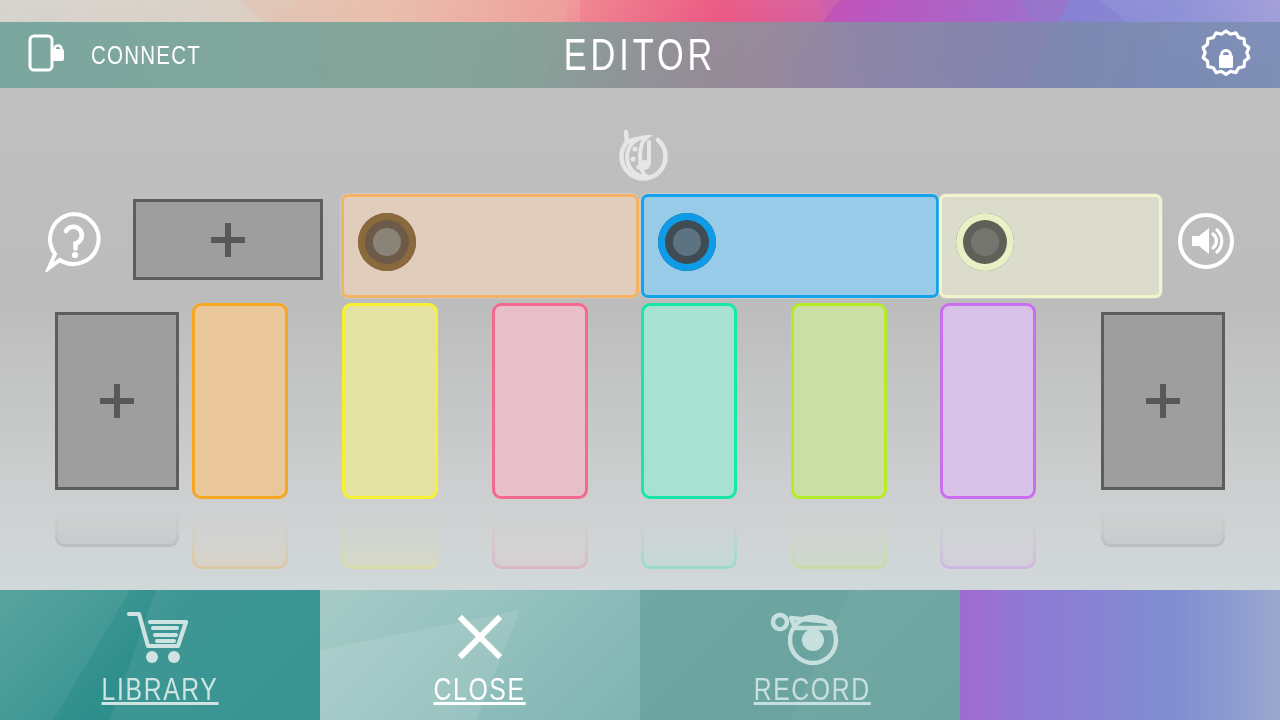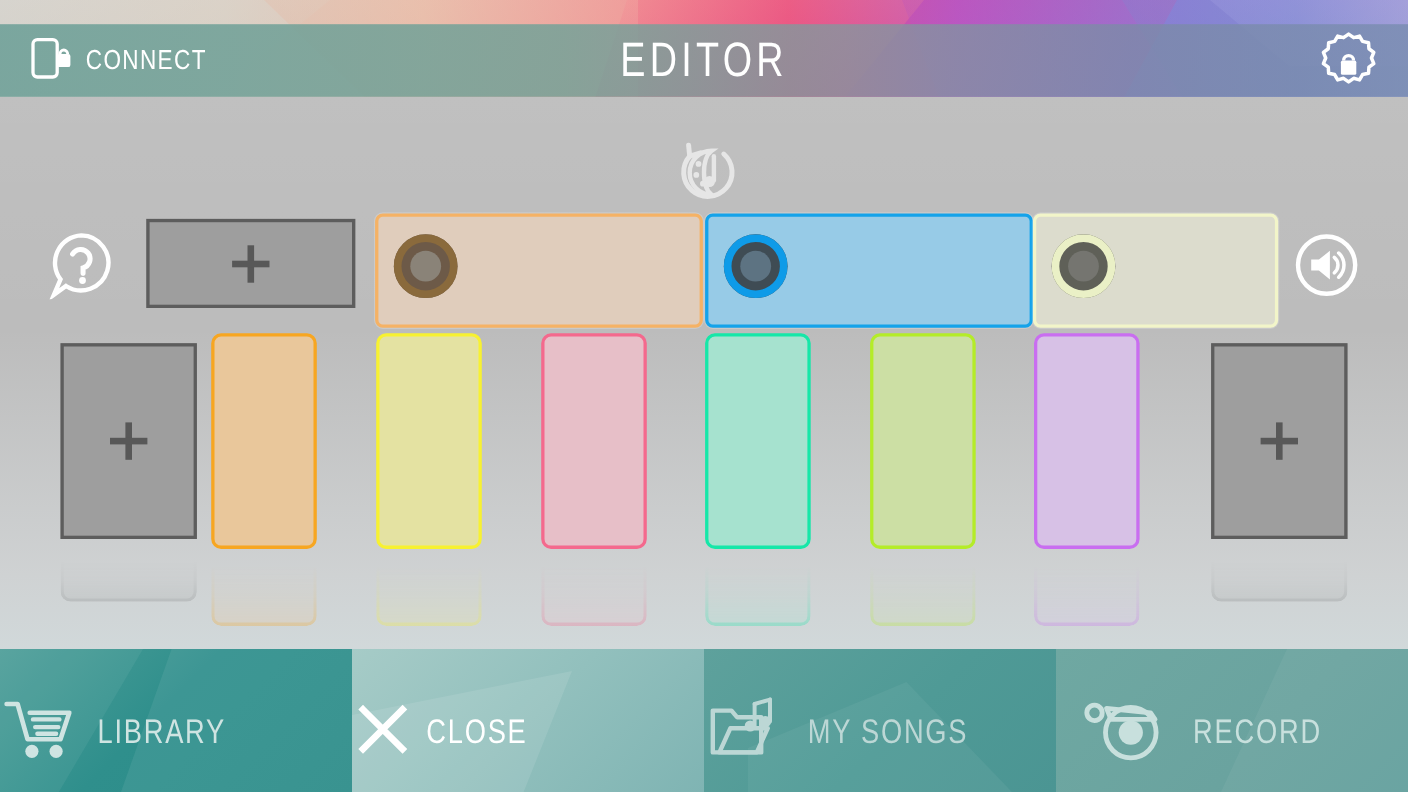--- a/index.html
+++ b/index.html
@@ -43,21 +43,21 @@
   }
 
   
   .header {
     position:absolute; left:0; top:22px; width:1280px; height:66px;
     background:linear-gradient(90deg, rgba(110,160,152,.88) 0%, rgba(118,162,152,.86) 40%, rgba(134,150,158,.80) 60%, rgba(124,138,168,.80) 80%, rgba(120,140,176,.80) 100%);
     display:flex; align-items:center;
     color:#fff;
   }
   .connect-btn {
-    display:flex; align-items:center; gap:12px;
+    display:flex; align-items:center; gap:25px;
     margin-left:28px; cursor:pointer; user-select:none;
   }
   .connect-label {
     font-family:"Liberation Sans Narrow","Liberation Sans", sans-serif;
     font-size:25px; letter-spacing:1.5px; font-weight:400;
     color:#fff; transform:scaleX(.82); transform-origin:left center;
   }
   .editor-title {
     position:absolute; left:0; right:0; text-align:center;
     font-family:"Liberation Sans Narrow","Liberation Sans", sans-serif;
@@ -135,23 +135,23 @@
             mask-image:linear-gradient(180deg, rgba(0,0,0,.85) 0%, rgba(0,0,0,.28) 40%, rgba(0,0,0,0) 78%);
   }
 
   
   .bottombar {
     position:absolute; left:0; top:590px; width:1280px; height:130px;
     display:flex;
   }
   .bb {
     position:relative; height:130px;
-    display:flex; flex-direction:row; align-items:center; justify-content:flex-start;
+    display:flex; flex-direction:column; align-items:center; justify-content:flex-start;
     padding-top:16px;
-    cursor:pointer; overflow:hidden;
+    cursor:pointer; overflow:hidden;text-decoration:underline;
   }
   .bb-label {
     font-family:"Liberation Sans Narrow","Liberation Sans", sans-serif;
     font-size:31px; letter-spacing:2px; margin-top:4px;
     transform:scaleX(.80);
   }
   .bb-icon { height:62px; display:flex; align-items:center; justify-content:center; }
 
   .bb-library { width:320px; background:linear-gradient(135deg,#4f9f99 0%,#2f8f8c 45%,#2b8b88 100%); color:#cfe4e2; }
   .bb-library .shard1 { position:absolute; left:-40px; top:0; width:170px; height:130px; background:rgba(255,255,255,.06); clip-path:polygon(0 0,100% 0,55% 100%,0 100%); }
@@ -326,34 +326,20 @@
     <div class="bb bb-close">
       <div class="shard1"></div>
       <div class="bb-icon" style="position:relative;">
         <svg width="56" height="56" viewBox="0 0 56 56">
           <path d="M10 10 L46 46 M46 10 L10 46" stroke="#fff" stroke-width="6" stroke-linecap="square"></path>
         </svg>
       </div>
       <div class="bb-label">CLOSE</div>
     </div>
 
-    <div class="bb bb-mysongs">
-      <div class="shard1"></div>
-      <div class="bb-icon" style="position:relative;">
-        <svg width="76" height="62" viewBox="0 0 76 62">
-          <path d="M8 20 v32 h44 V20 H30 l-5 -6 H8 Z" fill="none" stroke="currentColor" stroke-width="4" stroke-linejoin="round"></path>
-          <path d="M14 52 l10 -22 h34 l-10 22 Z" fill="none" stroke="currentColor" stroke-width="4" stroke-linejoin="round"></path>
-          <path d="M46 28 V8 M60 24 V4" stroke="currentColor" stroke-width="3.6" stroke-linecap="round"></path>
-          <path d="M46 8 L60 4" stroke="currentColor" stroke-width="3.6" stroke-linecap="round"></path>
-          <circle cx="42" cy="28" r="5" fill="currentColor"></circle>
-          <circle cx="56" cy="24" r="5" fill="currentColor"></circle>
-        </svg>
-      </div>
-      <div class="bb-label">MY SONGS</div>
-    </div>
 
     <div class="bb bb-record">
       <div class="shard1"></div>
       <div class="bb-icon" style="position:relative;">
         <svg width="86" height="62" viewBox="0 0 86 62">
           <circle cx="44" cy="34" r="23" fill="none" stroke="currentColor" stroke-width="4.4"></circle>
           <circle cx="44" cy="34" r="11" fill="currentColor"></circle>
           <path d="M18 16 a7 7 0 1 0 0 0.1 Z" fill="none" stroke="currentColor" stroke-width="4.4"></path>
           <path d="M22 12 L62 16 L66 22 L26 22 Z" fill="none" stroke="currentColor" stroke-width="4.4" stroke-linejoin="round"></path>
         </svg>

